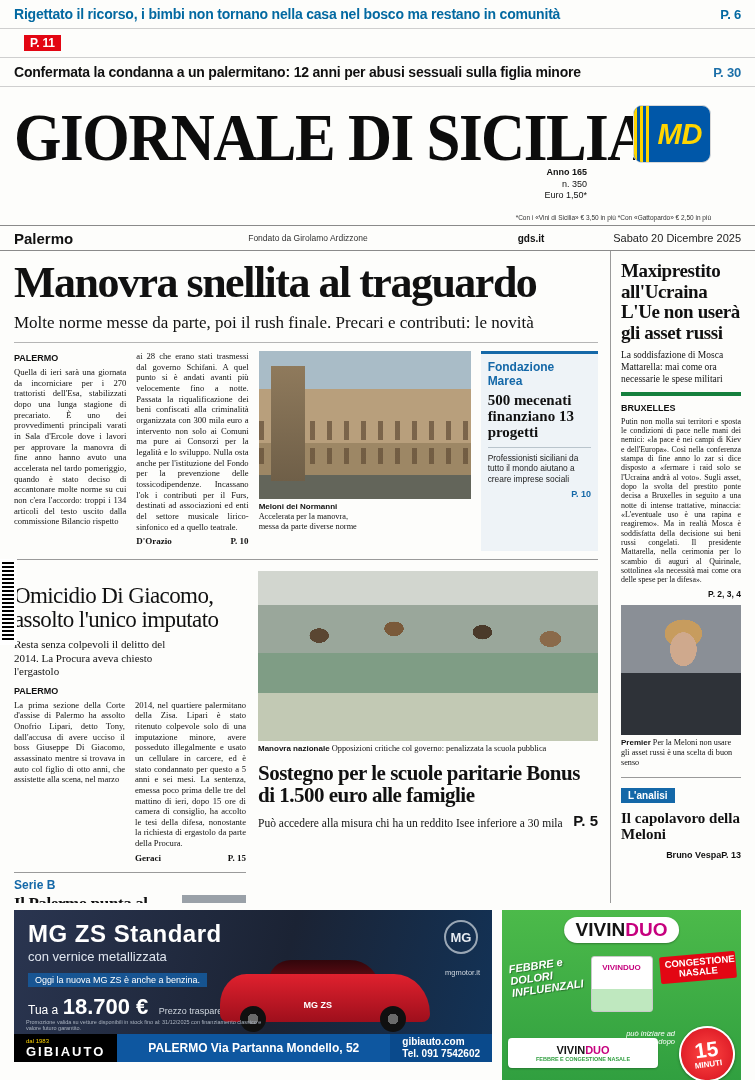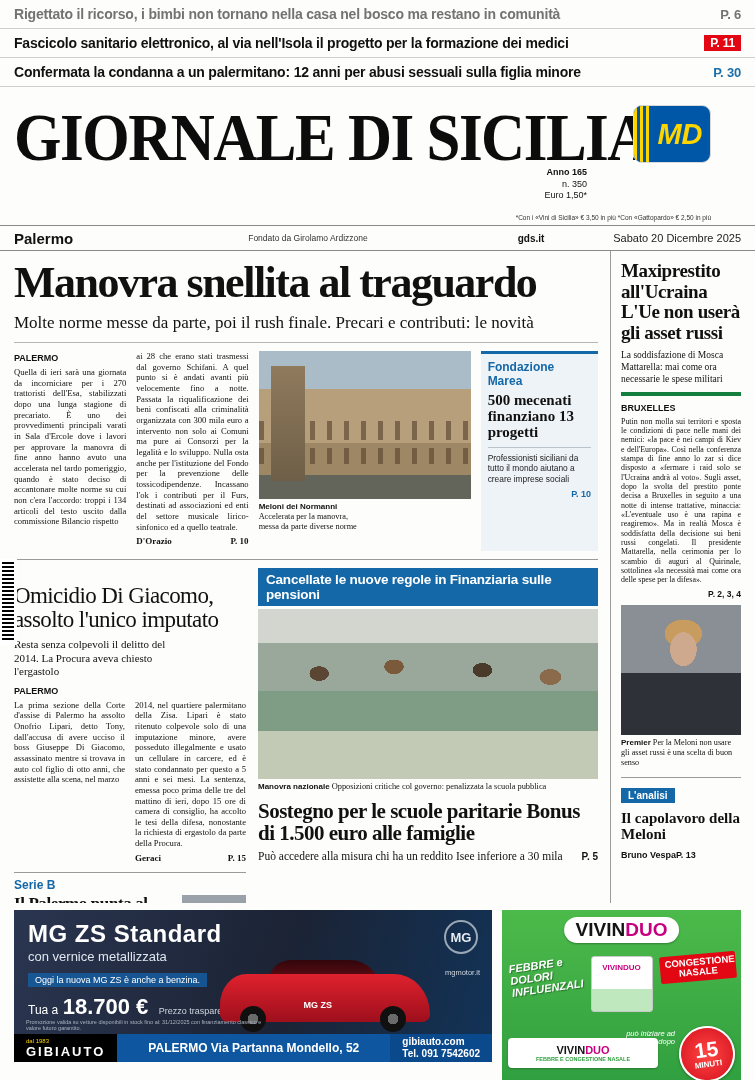--- a/index.html
+++ b/index.html
@@ -4,21 +4,21 @@
 <style>
   * { box-sizing: border-box; }
   body { margin:0; background:#9a9a9a; }
   .page { width:755px; height:1080px; margin:0 auto; background:#fdfdfb; position:relative; overflow:hidden;
           font-family:"Liberation Serif", serif; color:#111; }
 
   
   .teaser { height:29px; display:flex; justify-content:space-between; align-items:center;
             padding:0 14px; border-bottom:1px solid #cfcfcf;
             font-family:"Liberation Sans", sans-serif; font-weight:bold; font-size:14px; letter-spacing:-0.2px; }
-  .teaser-blue, .teaser-blue .t-page { color:#737373; }
+  .teaser-blue, .teaser-blue .t-page { color:#0369a1; }
   .t-page { font-size:13px; white-space:nowrap; margin-left:10px; }
   .t-page.blue { color:#1c6fa8; }
   .badge-red { background:#e30613; color:#fff; padding:1px 6px; font-size:12px; }
 
   
   .masthead { position:relative; height:138px; padding:6px 14px 0; }
   .mast-title { margin:10px 0 0; line-height:1; font-weight:bold; font-size:61px; letter-spacing:-1.5px;
                 transform:scaleY(1.12); transform-origin:left top; color:#0c0c0c; white-space:nowrap; }
   .md-logo { position:absolute; right:44px; top:18px; width:78px; height:58px; border-radius:9px;
              background:#0057a8; display:flex; overflow:hidden; border:1px solid #d9d9d9; }
@@ -100,38 +100,38 @@
     background:
       radial-gradient(ellipse 16px 12px at 18% 38%, #5a4632 0 60%, rgba(0,0,0,0) 61%),
       radial-gradient(ellipse 16px 12px at 40% 34%, #7a5a3a 0 60%, rgba(0,0,0,0) 61%),
       radial-gradient(ellipse 16px 12px at 66% 36%, #4a3a2a 0 60%, rgba(0,0,0,0) 61%),
       radial-gradient(ellipse 18px 13px at 86% 40%, #8a6a4a 0 60%, rgba(0,0,0,0) 61%),
       linear-gradient(180deg,#d2d6cf 0 20%, #9aa79b 20% 48%, #7f9d85 48% 72%, #c2c9b4 72% 100%); }
   .class-caption { font-size:8.4px; margin-top:3px; }
   .sostegno-head { font-size:21px; font-weight:bold; line-height:1.05; letter-spacing:-0.5px; margin:9px 0 6px; }
   .sostegno-row { display:flex; justify-content:space-between; align-items:flex-end; }
   .sostegno-text { font-size:11.5px; }
-  .page-ref { font-family:"Liberation Sans", sans-serif; font-weight:bold; font-size:10px; white-space:nowrap; }
+  .page-ref { font-family:"Liberation Sans", sans-serif; font-weight:bold; font-size:15px; white-space:nowrap; }
 
   
   .ukr-head { font-size:19px; font-weight:bold; line-height:1.08; letter-spacing:-0.4px; margin:10px 0 7px; }
   .ukr-standfirst { font-size:9.5px; line-height:1.25; margin-bottom:7px; border-bottom:4px solid #15803d; padding-bottom:6px; }
   .ukr-body { font-size:7.9px; line-height:1.18; text-align:justify; }
   .ukr-page { text-align:right; font-family:"Liberation Sans", sans-serif; font-weight:bold; font-size:8.5px; margin:4px 0 6px; }
   .meloni-photo { width:100%; height:130px; position:relative; overflow:hidden;
     background:
       radial-gradient(ellipse 22px 28px at 52% 34%, #cfa98d 0 60%, rgba(0,0,0,0) 61%),
       radial-gradient(ellipse 32px 24px at 52% 22%, #c79c5e 0 58%, rgba(0,0,0,0) 59%),
       linear-gradient(180deg,#8a8f96 0 52%, #2e3238 52% 100%); }
   .meloni-caption { font-size:8.2px; line-height:1.22; margin-top:3px; }
   .analisi { border-top:1px solid #9a9a9a; margin-top:9px; padding-top:7px; }
   .analisi-kicker { display:inline-block; background:#1468a8; color:#fff; padding:2px 7px;
                     font-family:"Liberation Sans", sans-serif; font-weight:bold; font-size:10px; }
   .analisi-head { font-size:15px; font-weight:bold; line-height:1.12; margin:7px 0; }
-  .analisi-byline { display:flex; justify-content:flex-start; font-family:"Liberation Sans", sans-serif;
+  .analisi-byline { display:flex; justify-content:flex-end; font-family:"Liberation Sans", sans-serif;
                     font-weight:bold; font-size:9px; }
 
   
   .ads { display:flex; gap:10px; padding:7px 14px 0; }
   .mg-ad { position:relative; width:478px; height:152px; overflow:hidden; color:#fff;
            font-family:"Liberation Sans", sans-serif;
            background:linear-gradient(105deg,#2a3550 0%, #1b2334 55%, #123358 100%); }
   .mg-title { font-size:24px; font-weight:bold; margin:10px 0 0 14px; letter-spacing:0.5px; }
   .mg-sub { font-size:13px; margin:1px 0 0 14px; color:#dfe5ee; }
   .mg-line { display:inline-block; margin:9px 0 0 14px; font-size:9px; background:rgba(21,92,160,.85); padding:2px 7px; }
@@ -200,21 +200,20 @@
 <body>
 
 <div class="page">
 
   <div>
     <div class="teaser teaser-blue">
       <span>Rigettato il ricorso, i bimbi non tornano nella casa nel bosco ma restano in comunità</span>
       <span class="t-page">P. 6</span>
     </div>
     <div class="teaser">
-      <span>Fascicolo sanitario elettronico, al via nell'Isola il progetto per la formazione dei medici</span>
       <span class="t-page badge-red">P. 11</span>
     </div>
     <div class="teaser">
       <span>Confermata la condanna a un palermitano: 12 anni per abusi sessuali sulla figlia minore</span>
       <span class="t-page blue">P. 30</span>
     </div>
   </div>
 
   <div class="masthead">
     <h1 class="mast-title">GIORNALE DI SICILIA</h1>
@@ -294,21 +293,20 @@
               <div class="sb-left">
                 <div class="sb-headline">Il Palermo punta al poker ma l'Avellino è un osso duro</div>
 
               </div>
               <div class="sb-photo"></div>
             </div>
           </div>
         </div>
 
         <div class="center-block">
-          <div class="pension-bar">Cancellate le nuove regole in Finanziaria sulle pensioni</div>
           <div class="class-photo"></div>
           <div class="class-caption">
             <span class="cap-b">Manovra nazionale</span>
             <span>Opposizioni critiche col governo: penalizzata la scuola pubblica</span>
           </div>
           <div class="sostegno-head">Sostegno per le scuole paritarie Bonus di 1.500 euro alle famiglie</div>
           <div class="sostegno-row">
             <span class="sostegno-text">Può accedere alla misura chi ha un reddito Isee inferiore a 30 mila</span>
             <span class="page-ref">P. 5</span>
           </div>

